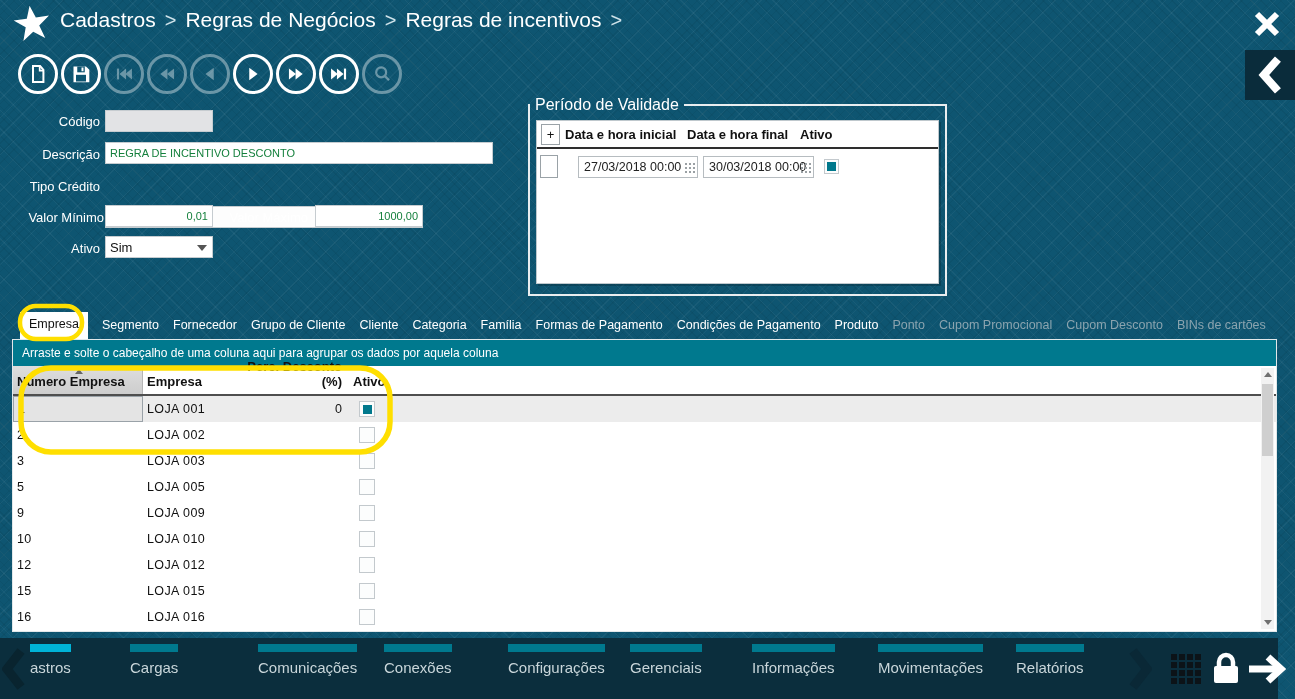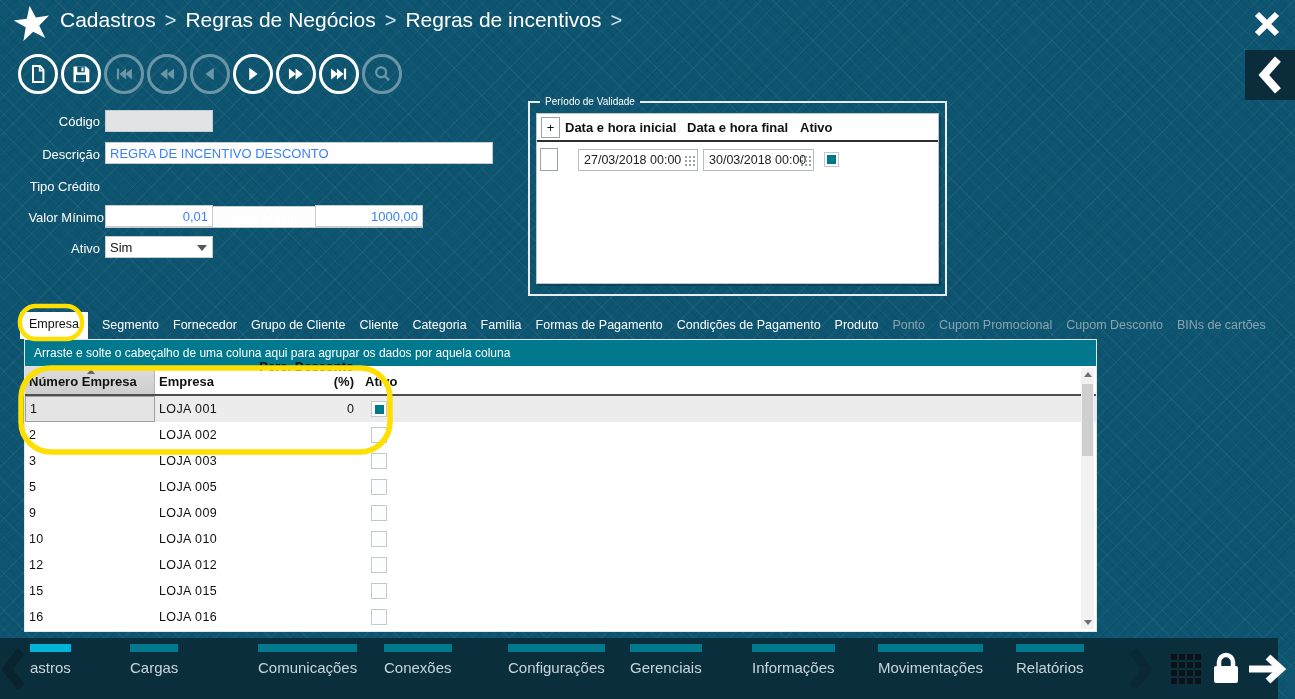--- a/index.html
+++ b/index.html
@@ -22,33 +22,33 @@
   
   .toolbar{ position:absolute; left:18px; top:54px; height:42px; display:flex; gap:3px; }
   .tbtn{ width:40px; height:40px; border:3px solid #fff; border-radius:50%;
          display:flex; align-items:center; justify-content:center; }
   .tbtn.disabled{ opacity:.38; }
   .panel-toggle{ position:absolute; right:0; top:50px; width:50px; height:50px;
                  background:#0a2c3b; display:flex; align-items:center; justify-content:center; }
   
   .flabel{ position:absolute; color:#fff; font-size:13px; text-align:right; white-space:nowrap; }
   .finput{ position:absolute; border:1px solid #c6ccd0; background:#fff; font-family:"Liberation Sans",sans-serif;
-           font-size:13px; color:#3b82f6; padding:0 4px; height:22px; }
+           font-size:11px; color:#15803d; padding:0 4px; height:22px; }
   .finput.disabled{ background:#e2e3e5; }
   .num{ text-align:right; }
   .fselect{ position:absolute; background:#fff; border:1px solid #c6ccd0; height:22px; font-size:13px;
             display:flex; align-items:center; padding:0 4px; color:#111; }
   .fselect .arrow{ position:absolute; right:5px; top:8px; width:0; height:0;
             border-left:5px solid transparent; border-right:5px solid transparent; border-top:6px solid #555; }
   .fselect.disabled{ color:#9aa0a4; background:#fdfdfd;margin-top:32px; }
   .fselect.disabled .arrow{ border-top-color:#b9bfc3; }
   
   fieldset.periodo{ position:absolute; left:528px; top:96px; width:419px; height:200px;
                     border:2px solid #e9edef; }
-  fieldset.periodo legend{ margin-left:10px; padding:0 5px; font-size:10px; color:#fff; }
+  fieldset.periodo legend{ padding:0 5px; font-size:16px; color:#fff; }
   .pv-body{ position:absolute; left:6px; top:6px; right:6px; bottom:10px; background:#fff;
             border:1px solid #bfc8cd; box-shadow:2px 2px 0 rgba(0,0,0,.18); }
   .pv-head{ display:flex; align-items:center; height:28px; border-bottom:2px solid #2e2e2e; }
   .pv-add{ width:19px; height:21px; border:1px solid #9aa2a7; margin-left:4px; text-align:center;
            font-size:13px; line-height:19px; color:#111; }
   .pv-h{ font-weight:bold; font-size:13px; color:#111; white-space:nowrap; }
   .pv-row{ display:flex; align-items:center; margin-top:6px; }
   .pv-sel{ width:18px; height:23px; border:1px solid #9aa2a7; margin-left:3px; }
   .datebox{ position:relative; height:22px; border:1px solid #b6bcc0; background:#fff; overflow:hidden; }
   .datebox .dtxt{ font-size:12.5px; color:#222; line-height:20px; padding-left:5px; white-space:nowrap; }
@@ -60,21 +60,21 @@
        display:flex; align-items:center; justify-content:center; }
   .cb.checked::after{ content:""; width:9px; height:9px; background:#00788c; }
   .cb.small{ width:15px; height:15px; }
   
   .tabs{ position:absolute; left:20px; top:312px; height:27px; display:flex; gap:14px;
          align-items:flex-end; font-size:12.5px; white-space:nowrap; }
   .tab{ color:#fff; padding-bottom:7px; }
   .tab.active{ background:#fff; color:#111; padding:5px 9px 8px 9px; }
   .tab.disabled{ color:#8ba4af; }
   
-  .panel{ position:absolute; left:24px; top:339px; width:1073px; height:293px;
+  .panel{ position:absolute; left:12px; top:339px; width:1265px; height:293px;
           background:#fff; border:1px solid #e2e8ea; overflow:hidden; }
   .groupbar{ height:26px; background:#00798e; color:#fff; font-size:12px; line-height:26px;
              padding-left:9px; }
   .thead{ position:relative; height:30px; border-bottom:2px solid #4e4e4e; display:flex;
           align-items:flex-end; font-weight:bold; font-size:13px; color:#111; }
   .th1{ width:130px; height:100%; background:linear-gradient(#dedede,#cdcdcd);
         border-right:1px solid #b5b5b5; display:flex; align-items:flex-end;
         padding:16px 0 5px 4px; position:relative; }
   .sort-up{ position:absolute; top:3px; left:62px; width:0; height:0;
         border-left:4px solid transparent; border-right:4px solid transparent; border-bottom:5px solid #666; }

